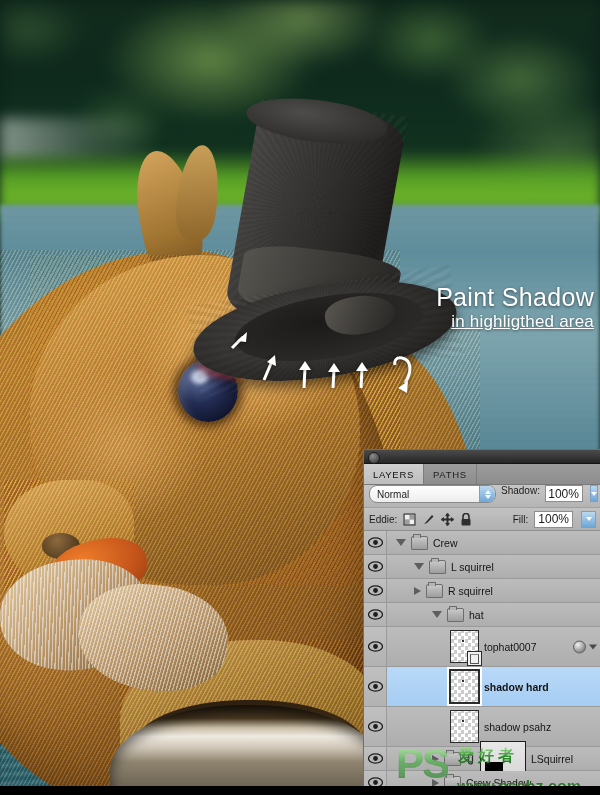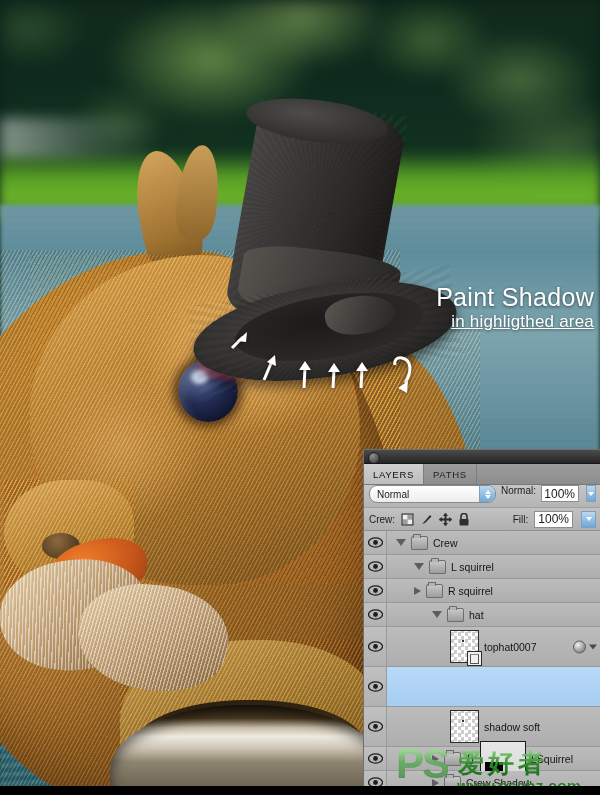--- a/index.html
+++ b/index.html
@@ -221,21 +221,21 @@
   .grpfolder:before{content:"";position:absolute;left:1px;top:-3px;width:6px;height:3px;
     background:#b4b4b4;border:1px solid #6d6d6d;border-bottom:none;border-radius:1px 1px 0 0;}
 
   
   .wm{position:absolute;left:396px;top:744px;width:200px;height:52px;pointer-events:none;}
   .wm .ps{position:absolute;left:0;top:0;font-size:42px;font-weight:bold;
     line-height:40px;letter-spacing:-2px;
     background:linear-gradient(180deg,#9ede8d,#2a8a27 45%,#0f5c10);
     -webkit-background-clip:text;background-clip:text;color:transparent;
     text-shadow:0 0 1px rgba(255,255,255,.3);}
-  .wm .cn{position:absolute;left:62px;top:2px;font-size:26px;font-weight:bold;
+  .wm .cn{position:absolute;left:62px;top:2px;font-size:16px;font-weight:bold;
     letter-spacing:4px;
     background:linear-gradient(180deg,#a9e79a,#2f8f2b 50%,#14601a);
     -webkit-background-clip:text;background-clip:text;color:transparent;}
   .wm .url{position:absolute;left:14px;top:34px;font-size:16px;font-weight:bold;
     color:#2f7a2c;text-shadow:0 1px 0 rgba(255,255,255,.55);margin-left:47px;}
 </style>
 </head>
 <body>
 
 <div id="stage">
@@ -340,29 +340,29 @@
     </div>
 
     <div class="row-blend">
       <div class="select">
         <span>Normal</span>
         <span class="spin">
           <i class="up"></i>
             <i class="dn"></i>
         </span>
       </div>
-      <span class="lab">Normal:</span>
+      <span class="lab">Shadow:</span>
       <span class="numbox">100%</span>
       <span class="ddbtn">
           <i></i>
         </span>
     </div>
 
     <div class="row-lock">
-      <span class="lab">Crew:</span>
+      <span class="lab">Eddie:</span>
       <span class="lockicons">
         <svg width="13" height="13">
           <rect x="1" y="1" width="11" height="11" fill="none" stroke="#2b2b2b"></rect>
           <rect x="2" y="2" width="4.5" height="4.5" fill="#f0f0f0"></rect>
             <rect x="6.5" y="6.5" width="4.5" height="4.5" fill="#f0f0f0"></rect>
           <rect x="6.5" y="2" width="4.5" height="4.5" fill="#9e9e9e"></rect>
             <rect x="2" y="6.5" width="4.5" height="4.5" fill="#9e9e9e"></rect>
         </svg>
         <svg width="13" height="13">
           <path d="M2,11 L4,9 L10,2 L11.5,3.5 L5,10 Z" fill="#2e2e2e"></path>
@@ -464,34 +464,41 @@
             </span>
           </div>
         </div>
         <div class="lrow l-row selected">
           <div class="eyecell">
             <svg width="15" height="11">
               <ellipse cx="7.5" cy="5.5" rx="7" ry="4.6" fill="none" stroke="#1e1e1e" stroke-width="1.3"></ellipse>
               <circle cx="7.5" cy="5.5" r="2.4" fill="#1e1e1e"></circle>
             </svg>
           </div>
+          <div class="lbody">
+            <span style="display:inline-block;width:54px"></span>
+            <span class="thumb sel">
+              <span class="dot"></span>
+            </span>
+            <span class="name bold">shadow hard</span>
+          </div>
         </div>
         <div class="lrow l-row">
           <div class="eyecell">
             <svg width="15" height="11">
               <ellipse cx="7.5" cy="5.5" rx="7" ry="4.6" fill="none" stroke="#1e1e1e" stroke-width="1.3"></ellipse>
               <circle cx="7.5" cy="5.5" r="2.4" fill="#1e1e1e"></circle>
             </svg>
           </div>
           <div class="lbody">
             <span style="display:inline-block;width:54px"></span>
             <span class="thumb">
               <span class="dot"></span>
             </span>
-            <span class="name">shadow soft</span>
+            <span class="name">shadow psahz</span>
           </div>
         </div>
         <div class="lrow g-row">
           <div class="eyecell">
             <svg width="15" height="11">
               <ellipse cx="7.5" cy="5.5" rx="7" ry="4.6" fill="none" stroke="#1e1e1e" stroke-width="1.3"></ellipse>
               <circle cx="7.5" cy="5.5" r="2.4" fill="#1e1e1e"></circle>
             </svg>
           </div>
           <div class="lbody">

